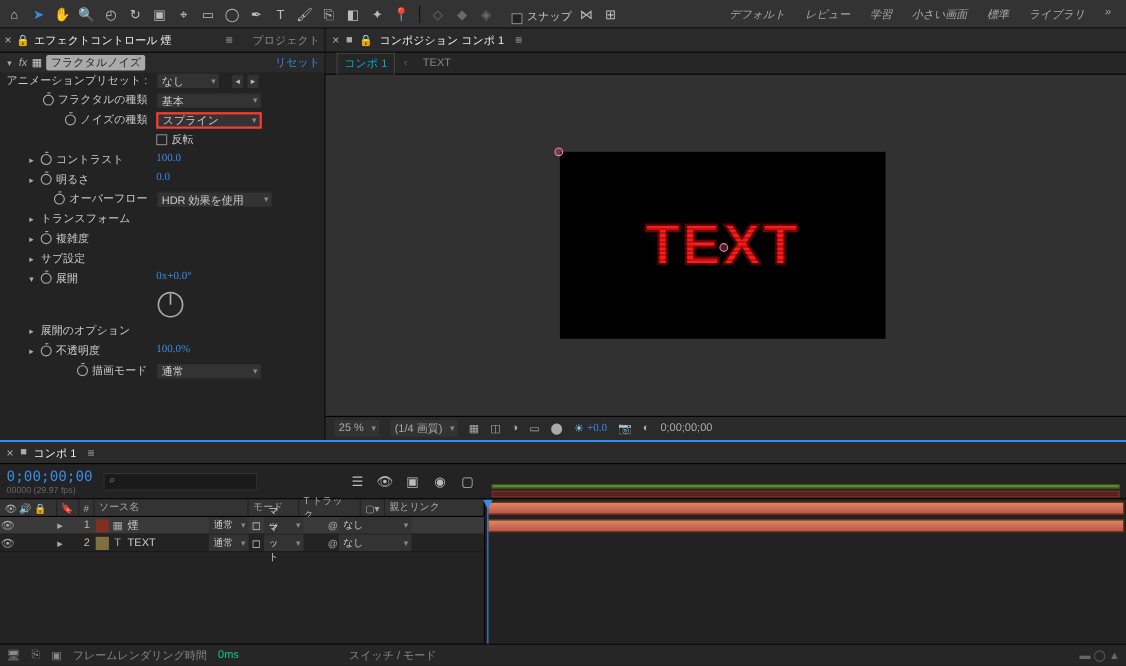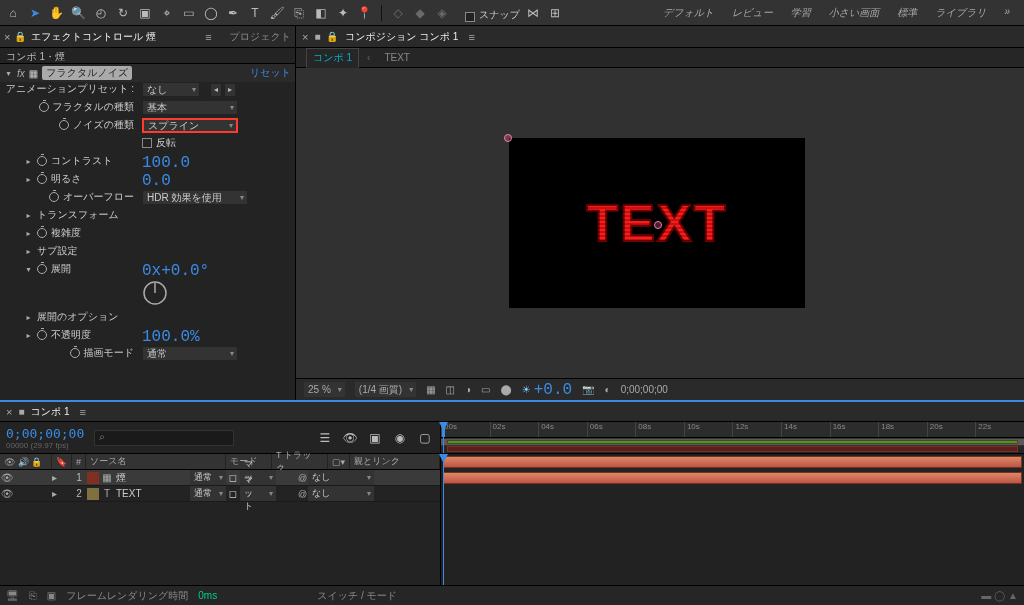--- a/index.html
+++ b/index.html
@@ -51,21 +51,21 @@
   .prop-label{flex:0 0 138px;display:flex;align-items:center;gap:4px;font-size:10px;
     color:#ccc;justify-content:flex-end;padding-right:8px;}
   .prop-label.left{justify-content:flex-start;padding-right:0;}
   .stopwatch{width:10px;height:10px;border:1.5px solid #aaa;border-radius:50%;
     position:relative;}
   .stopwatch::after{content:"";position:absolute;width:3px;height:1px;background:#aaa;
     top:-3px;left:3px;}
   .twirl{width:9px;height:9px;color:#aaa;display:inline-flex;
     align-items:center;justify-content:center;font-size:8px;}
   .prop-val{flex:1;display:flex;align-items:center;gap:4px;}
-  .val-blue{color:var(--txt-blue);font-family:Liberation Mono, monospace;font-size:16px;}
+  .val-blue{color:var(--txt-blue);font-family:Liberation Serif, serif;font-size:10px;}
   .dropdown{background:var(--bg3);border:1px solid #222;height:15px;width:96px;
     display:flex;align-items:center;padding:0 4px;position:relative;color:#ccc;}
   .dropdown::after{content:"▾";position:absolute;right:3px;font-size:8px;color:#888;}
   .highlight-red{border:2px solid var(--red) !important;}
   .highlight-red-val{border:2px solid var(--red);padding:1px 6px;}
   .arrow-btns{display:flex;gap:2px;margin-left:6px;}
   .arrow-btn{width:12px;height:14px;background:#333;display:flex;align-items:center;
     justify-content:center;font-size:8px;color:#bbb;border:1px solid #222;}
   .right-side{flex:1;display:flex;flex-direction:column;background:var(--bg1);}
   .comp-tabs{height:22px;display:flex;align-items:center;gap:6px;padding:0 6px;
@@ -186,21 +186,20 @@
 <div class="main">
 
   <div class="left-panel">
     <div class="panel-tabs">
       <span class="close-x">×</span>
       <span>🔒</span>
       <span class="tab-title active">エフェクトコントロール 煙</span>
       <span class="menu-ic">≡</span>
       <span class="tab-title inactive">プロジェクト</span>
     </div>
-    <div class="panel-sub">コンポ 1・煙</div>
 
     <div class="fx-header">
       <span class="twirl">▾</span>
       <span style="font-style:italic;color:#aaa">fx</span>
       <span>▦</span>
       <span class="name-badge">フラクタルノイズ</span>
       <span style="margin-left:auto;color:var(--txt-blue)">リセット</span>
     </div>
 
     <div class="fx-body">
@@ -420,42 +419,20 @@
       </div>
       <div class="search">⌕</div>
       <div class="tl-icons">
         <span class="tool-ic">☰</span>
         <span class="tool-ic">👁</span>
         <span class="tool-ic">▣</span>
         <span class="tool-ic">◉</span>
         <span class="tool-ic">▢</span>
       </div>
     </div>
-    <div class="tl-head-right">
-      <div class="ruler">
-        <div class="ruler-ticks" id="ruler-ticks">
-            <div class="tick">00s</div>
-            <div class="tick">02s</div>
-            <div class="tick">04s</div>
-            <div class="tick">06s</div>
-            <div class="tick">08s</div>
-            <div class="tick">10s</div>
-            <div class="tick">12s</div>
-            <div class="tick">14s</div>
-            <div class="tick">16s</div>
-            <div class="tick">18s</div>
-            <div class="tick">20s</div>
-            <div class="tick">22s</div>
-          </div>
-      </div>
-      <div class="work-area">
-          <div class="work-bar"></div>
-        </div>
-      <div class="playhead" style="left:2px"></div>
-    </div>
   </div>
 
   <div style="display:flex;flex:1;min-height:0">
     <div style="flex:0 0 440px;display:flex;flex-direction:column">
       <div class="tl-cols">
         <div class="c" style="width:52px">
           <span>👁</span>&nbsp;
           <span>🔊</span>&nbsp;
           <span>🔒</span>
         </div>

